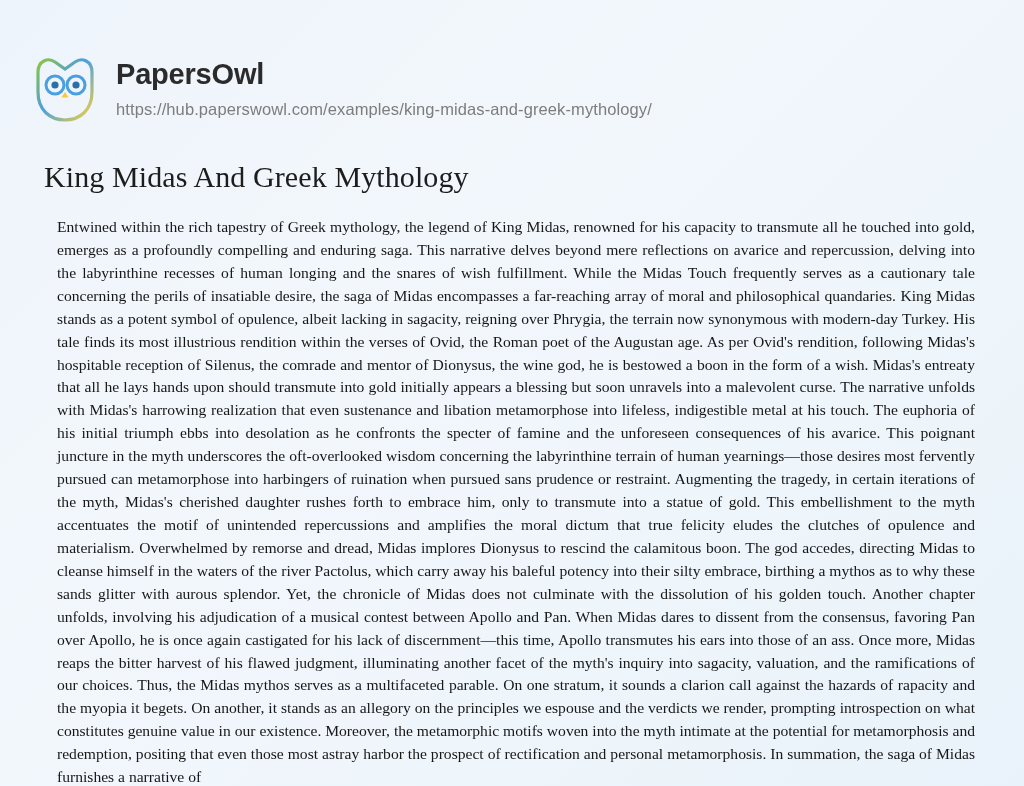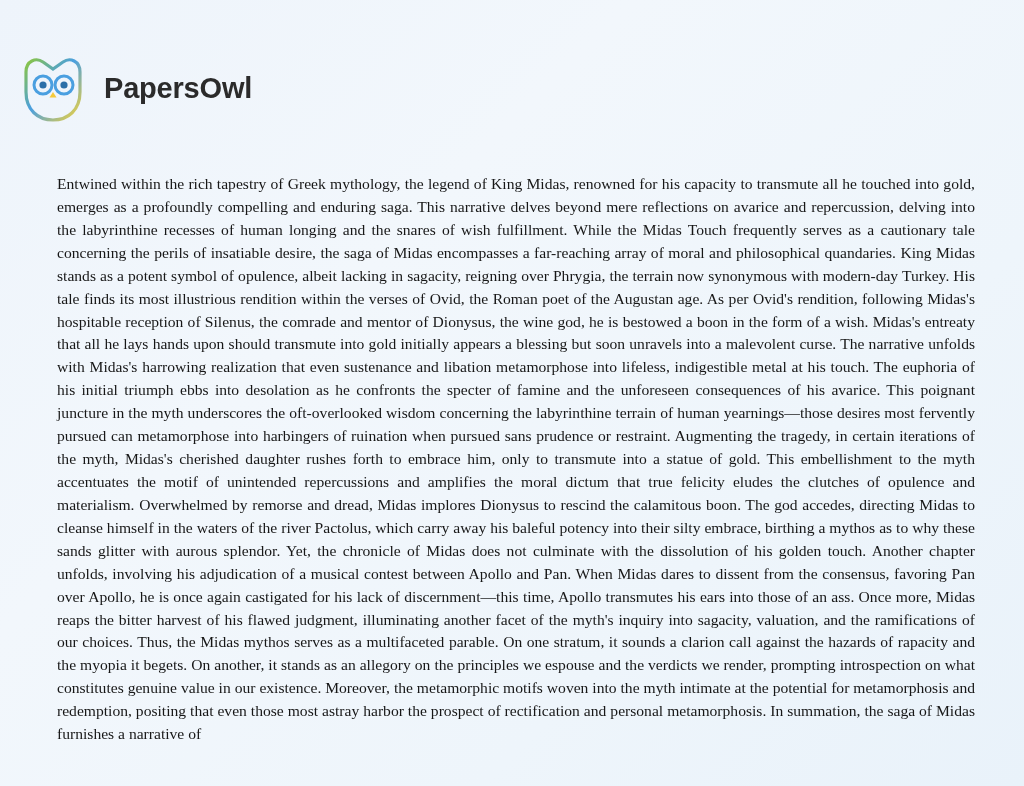--- a/index.html
+++ b/index.html
@@ -15,21 +15,21 @@
   }
   .page {
     position: relative;
     width: 1024px;
     height: 786px;
     box-sizing: border-box;
   }
   .header {
     display: flex;
     align-items: center;
-    padding: 52px 0 0 16px;
+    padding: 52px 0 0 28px;
   }
   .logo-wrap {
     width: 74px;
     height: 74px;
     flex: 0 0 74px;
     position: relative;
   }
   .logo-wrap svg {
     display: block;
   }
@@ -97,21 +97,23 @@
         <circle cx="27" cy="33" r="9" fill="none" stroke="#4a9fe0" stroke-width="3"></circle>
         <circle cx="48" cy="33" r="9" fill="none" stroke="#4a9fe0" stroke-width="3"></circle>
         <circle cx="27" cy="33" r="3.6" fill="#2b6fa8"></circle>
         <circle cx="48" cy="33" r="3.6" fill="#2b6fa8"></circle>
         <path d="M37 40 L33.5 45.5 L40.5 45.5 Z" fill="#f5c93a"></path>
       </svg>
     </div>
 
     <div class="brand-block">
       <div class="brand-name">PapersOwl</div>
+      <div class="brand-url">https://hub.paperswowl.com/examples/king-midas-and-greek-mythology/</div>
     </div>
 
   </div>
 
   <div class="content">
+    <h1 class="doc-title">King Midas And Greek Mythology</h1>
     <p class="doc-body">Entwined within the rich tapestry of Greek mythology, the legend of King Midas, renowned for his capacity to transmute all he touched into gold, emerges as a profoundly compelling and enduring saga. This narrative delves beyond mere reflections on avarice and repercussion, delving into the labyrinthine recesses of human longing and the snares of wish fulfillment. While the Midas Touch frequently serves as a cautionary tale concerning the perils of insatiable desire, the saga of Midas encompasses a far-reaching array of moral and philosophical quandaries. King Midas stands as a potent symbol of opulence, albeit lacking in sagacity, reigning over Phrygia, the terrain now synonymous with modern-day Turkey. His tale finds its most illustrious rendition within the verses of Ovid, the Roman poet of the Augustan age. As per Ovid's rendition, following Midas's hospitable reception of Silenus, the comrade and mentor of Dionysus, the wine god, he is bestowed a boon in the form of a wish. Midas's entreaty that all he lays hands upon should transmute into gold initially appears a blessing but soon unravels into a malevolent curse. The narrative unfolds with Midas's harrowing realization that even sustenance and libation metamorphose into lifeless, indigestible metal at his touch. The euphoria of his initial triumph ebbs into desolation as he confronts the specter of famine and the unforeseen consequences of his avarice. This poignant juncture in the myth underscores the oft-overlooked wisdom concerning the labyrinthine terrain of human yearnings—those desires most fervently pursued can metamorphose into harbingers of ruination when pursued sans prudence or restraint. Augmenting the tragedy, in certain iterations of the myth, Midas's cherished daughter rushes forth to embrace him, only to transmute into a statue of gold. This embellishment to the myth accentuates the motif of unintended repercussions and amplifies the moral dictum that true felicity eludes the clutches of opulence and materialism. Overwhelmed by remorse and dread, Midas implores Dionysus to rescind the calamitous boon. The god accedes, directing Midas to cleanse himself in the waters of the river Pactolus, which carry away his baleful potency into their silty embrace, birthing a mythos as to why these sands glitter with aurous splendor. Yet, the chronicle of Midas does not culminate with the dissolution of his golden touch. Another chapter unfolds, involving his adjudication of a musical contest between Apollo and Pan. When Midas dares to dissent from the consensus, favoring Pan over Apollo, he is once again castigated for his lack of discernment—this time, Apollo transmutes his ears into those of an ass. Once more, Midas reaps the bitter harvest of his flawed judgment, illuminating another facet of the myth's inquiry into sagacity, valuation, and the ramifications of our choices. Thus, the Midas mythos serves as a multifaceted parable. On one stratum, it sounds a clarion call against the hazards of rapacity and the myopia it begets. On another, it stands as an allegory on the principles we espouse and the verdicts we render, prompting introspection on what constitutes genuine value in our existence. Moreover, the metamorphic motifs woven into the myth intimate at the potential for metamorphosis and redemption, positing that even those most astray harbor the prospect of rectification and personal metamorphosis. In summation, the saga of Midas furnishes a narrative of</p>
   </div>
 
 </div>
 
 </body></html>

